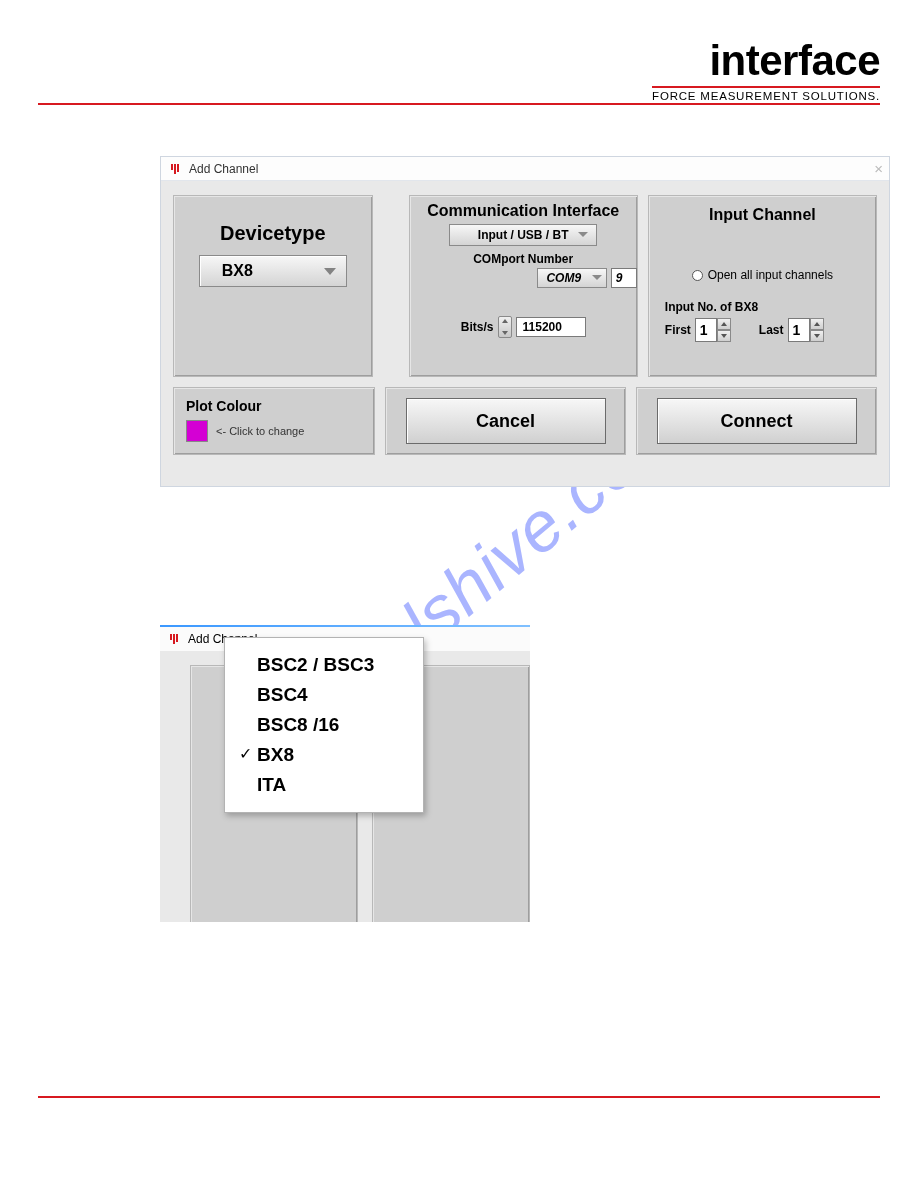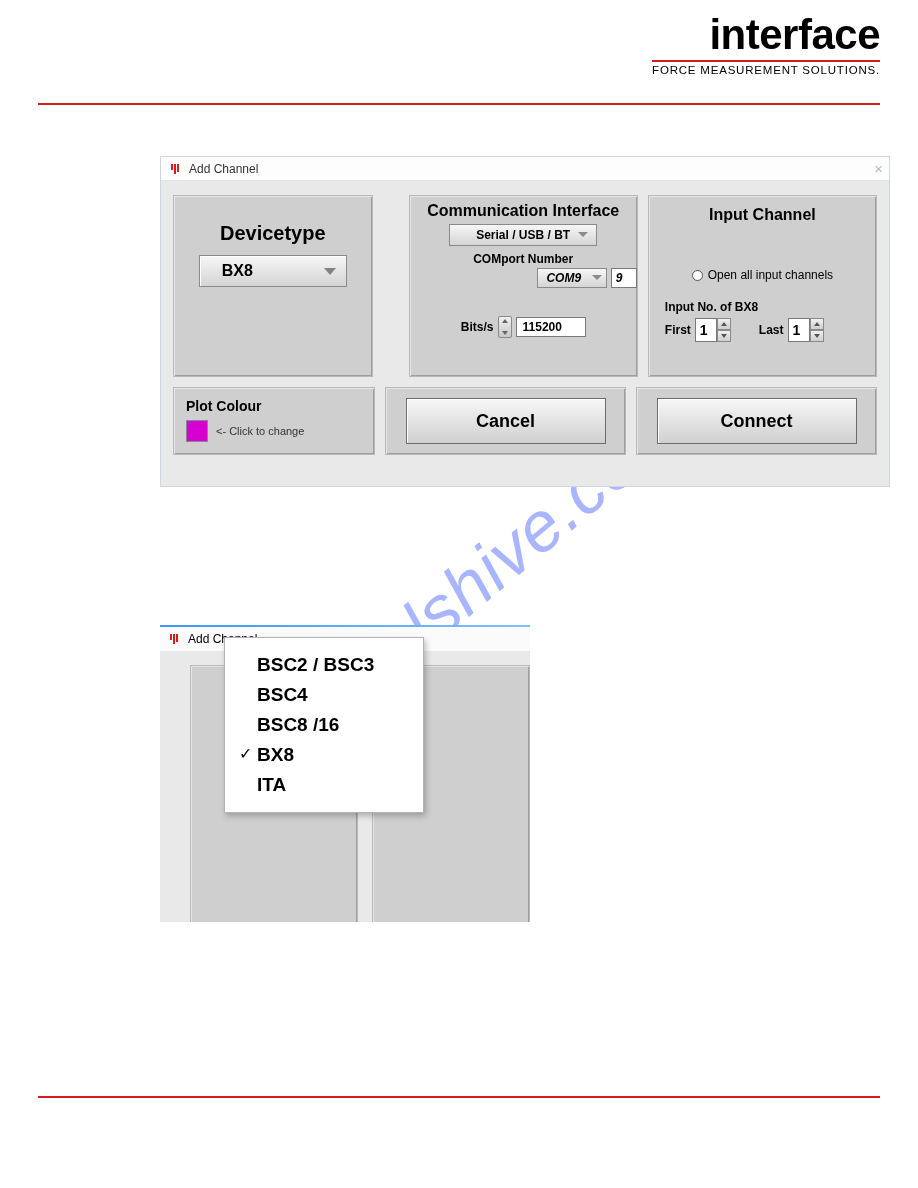--- a/index.html
+++ b/index.html
@@ -8,21 +8,21 @@
     padding: 0;
     background: #fff;
     font-family: "Segoe UI", Arial, sans-serif;
     width: 918px;
     height: 1188px;
     position: relative;
     overflow: hidden;
   }
   .page-header {
     position: absolute;
-    top: 14px;
+    top: 40px;
     right: 38px;
     text-align: right;
   }
   .brand-word {
     font-weight: 900;
     font-size: 42px;
     letter-spacing: -0.5px;
     color: #000;
     line-height: 1;
     text-transform: lowercase;
@@ -377,21 +377,21 @@
         <div class="device-title">Devicetype</div>
         <div class="device-combo">
           <span>BX8</span>
           <span class="chev"></span>
         </div>
       </div>
 
       <div class="panel p-comm">
         <div class="comm-title">Communication Interface</div>
         <div class="serial-combo">
-          <span>Serial / USB / BT</span>
+          <span>Input / USB / BT</span>
           <span class="chev"></span>
         </div>
         <div class="comport-lbl">COMport Number</div>
         <div class="comport-row">
           <div class="com-combo">
             <span>COM9</span>
             <span class="chev"></span>
           </div>
           <div class="num-box">
             <span>9</span>

